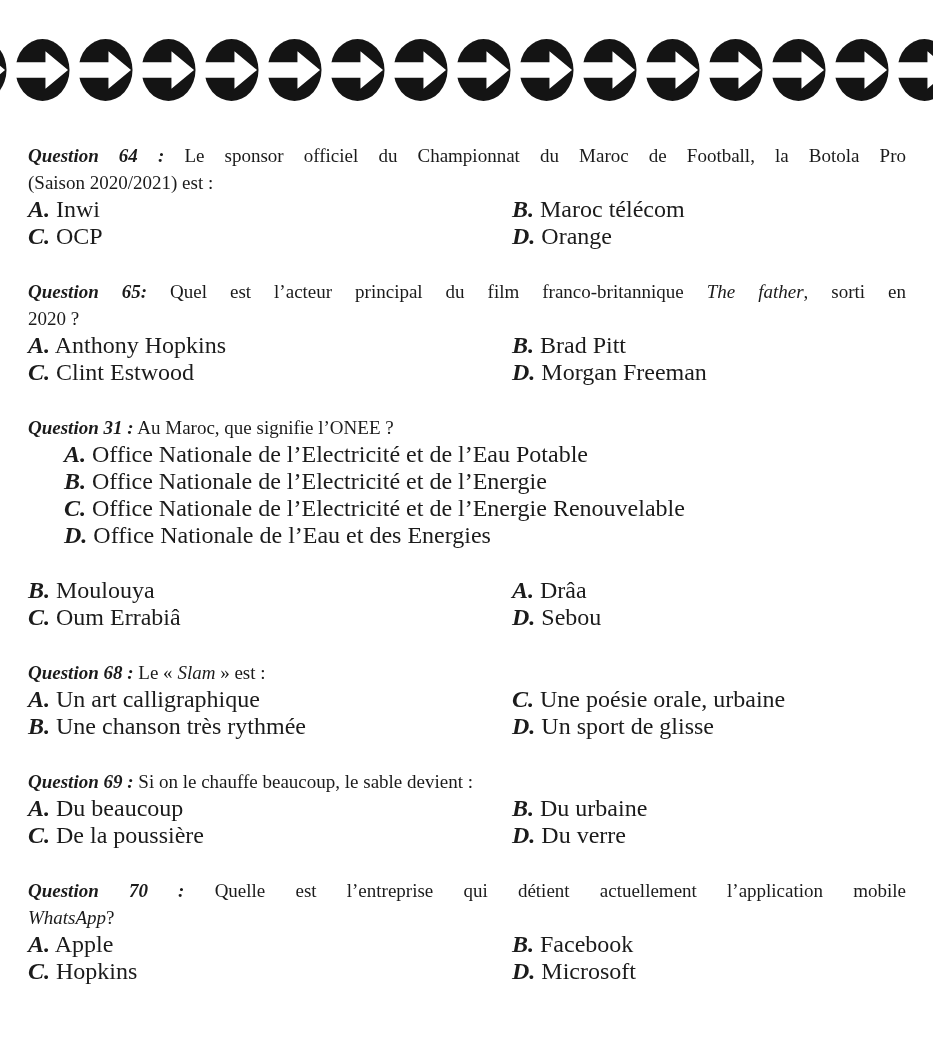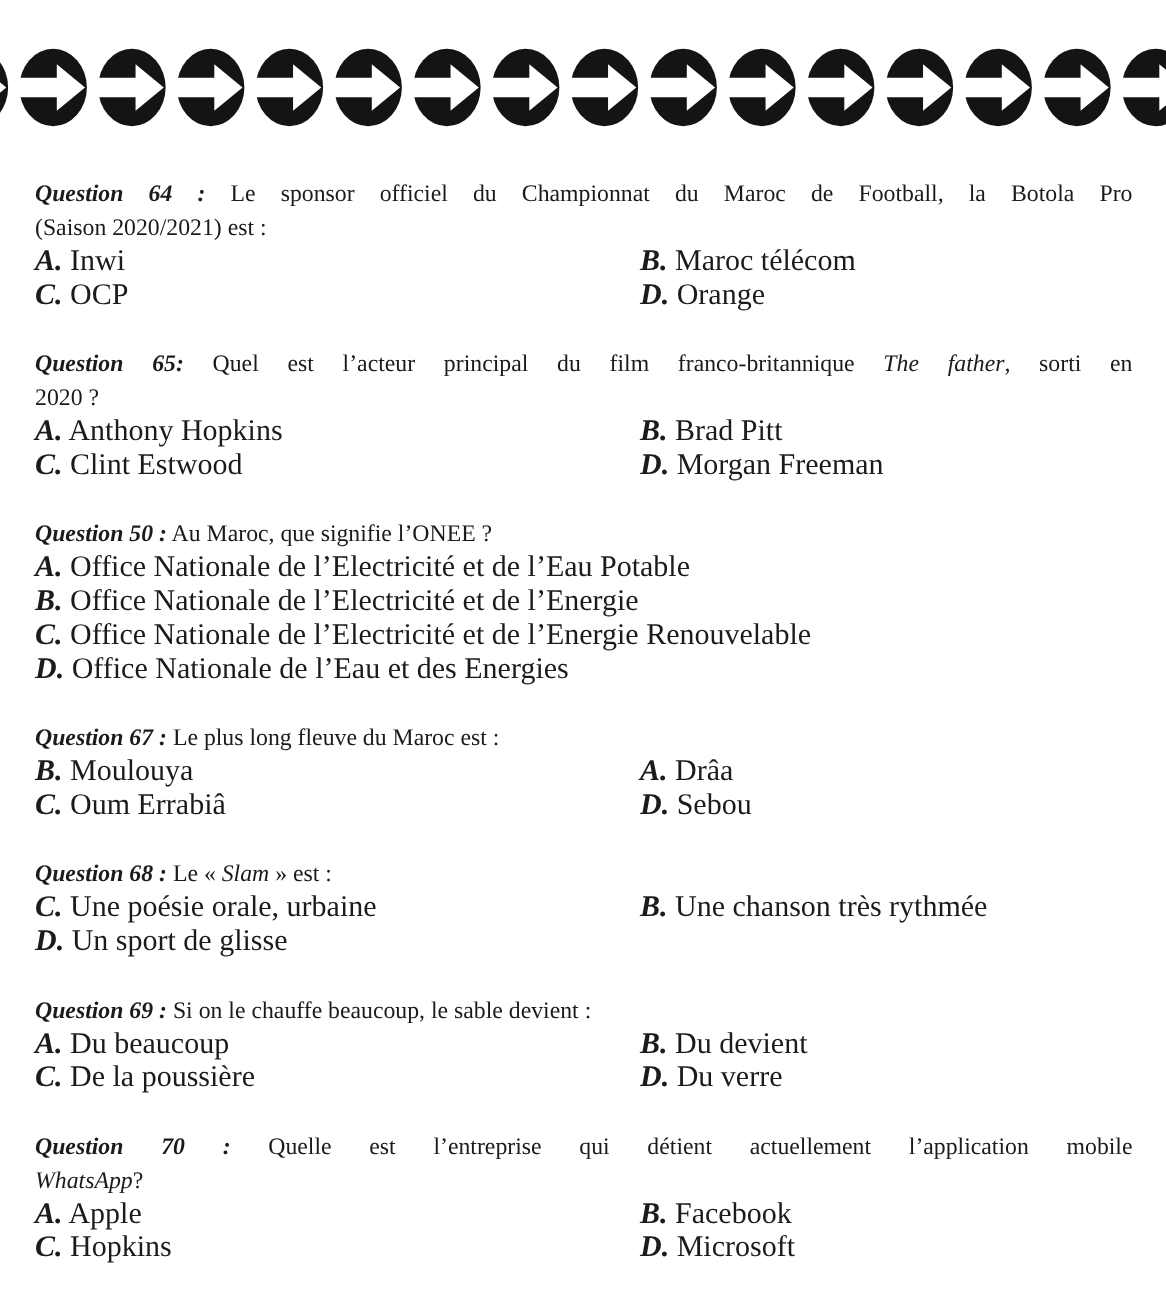--- a/index.html
+++ b/index.html
@@ -24,21 +24,21 @@
   .content { position: absolute; left: 28px; top: 142px; width: 878px; }
   .question { margin: 0 0 28px 0; }
   .qtext { margin: 0; font-size: 19px; line-height: 27px; }
   .qline { display: block; }
   .jline { text-align: justify; text-align-last: justify; }
   .qlabel { font-weight: 700; font-style: italic; }
   i { font-style: italic; }
 
   .options { font-size: 24px; line-height: 27px; }
   .options.two-col { display: grid; grid-template-columns: 484px 1fr; }
-  .options.one-col .option-row { display: block; }
+  .options.one-col .option-row { display: block; margin-left: 36px; }
   .opt-letter { font-weight: 700; font-style: italic; }
 </style>
 </head>
 <body>
 
 <div class="page">
 
   <div class="arrow-band">
     <span class="arrow">
       <svg viewBox="0 0 56 64" width="55" height="64" aria-hidden="true">
@@ -161,60 +161,58 @@
       <div class="options two-col">
         <div class="option-row"><b class="opt-letter">A.</b> <span>Anthony Hopkins</span></div>
         <div class="option-row"><b class="opt-letter">B.</b> <span>Brad Pitt</span></div>
         <div class="option-row"><b class="opt-letter">C.</b> <span>Clint Estwood</span></div>
         <div class="option-row"><b class="opt-letter">D.</b> <span>Morgan Freeman</span></div>
       </div>
     </section>
 
     <section class="question">
       <p class="qtext">
-        <span class="qline"><b class="qlabel">Question 50 :</b> <span>Au Maroc, que signifie l’ONEE ?</span></span>
+        <span class="qline"><b class="qlabel">Question 31 :</b> <span>Au Maroc, que signifie l’ONEE ?</span></span>
       </p>
       <div class="options one-col">
         <div class="option-row"><b class="opt-letter">A.</b> <span>Office Nationale de l’Electricité et de l’Eau Potable</span></div>
         <div class="option-row"><b class="opt-letter">B.</b> <span>Office Nationale de l’Electricité et de l’Energie</span></div>
         <div class="option-row"><b class="opt-letter">C.</b> <span>Office Nationale de l’Electricité et de l’Energie Renouvelable</span></div>
         <div class="option-row"><b class="opt-letter">D.</b> <span>Office Nationale de l’Eau et des Energies</span></div>
       </div>
     </section>
 
     <section class="question">
-      <p class="qtext">
-        <span class="qline"><b class="qlabel">Question 67 :</b> <span>Le plus long fleuve du Maroc est :</span></span>
-      </p>
       <div class="options two-col">
         <div class="option-row"><b class="opt-letter">B.</b> <span>Moulouya</span></div>
         <div class="option-row"><b class="opt-letter">A.</b> <span>Drâa</span></div>
         <div class="option-row"><b class="opt-letter">C.</b> <span>Oum Errabiâ</span></div>
         <div class="option-row"><b class="opt-letter">D.</b> <span>Sebou</span></div>
       </div>
     </section>
 
     <section class="question">
       <p class="qtext">
         <span class="qline"><b class="qlabel">Question 68 :</b> <span>Le « </span><i>Slam</i><span> » est :</span></span>
       </p>
       <div class="options two-col">
+        <div class="option-row"><b class="opt-letter">A.</b> <span>Un art calligraphique</span></div>
         <div class="option-row"><b class="opt-letter">C.</b> <span>Une poésie orale, urbaine</span></div>
         <div class="option-row"><b class="opt-letter">B.</b> <span>Une chanson très rythmée</span></div>
         <div class="option-row"><b class="opt-letter">D.</b> <span>Un sport de glisse</span></div>
       </div>
     </section>
 
     <section class="question">
       <p class="qtext">
         <span class="qline"><b class="qlabel">Question 69 :</b> <span>Si on le chauffe beaucoup, le sable devient :</span></span>
       </p>
       <div class="options two-col">
         <div class="option-row"><b class="opt-letter">A.</b> <span>Du beaucoup</span></div>
-        <div class="option-row"><b class="opt-letter">B.</b> <span>Du devient</span></div>
+        <div class="option-row"><b class="opt-letter">B.</b> <span>Du urbaine</span></div>
         <div class="option-row"><b class="opt-letter">C.</b> <span>De la poussière</span></div>
         <div class="option-row"><b class="opt-letter">D.</b> <span>Du verre</span></div>
       </div>
     </section>
 
     <section class="question">
       <p class="qtext">
         <span class="qline jline"><b class="qlabel">Question 70 :</b> <span>Quelle est l’entreprise qui détient actuellement l’application mobile</span></span>
         <span class="qline"><i>WhatsApp</i><span>?</span></span>
       </p>

